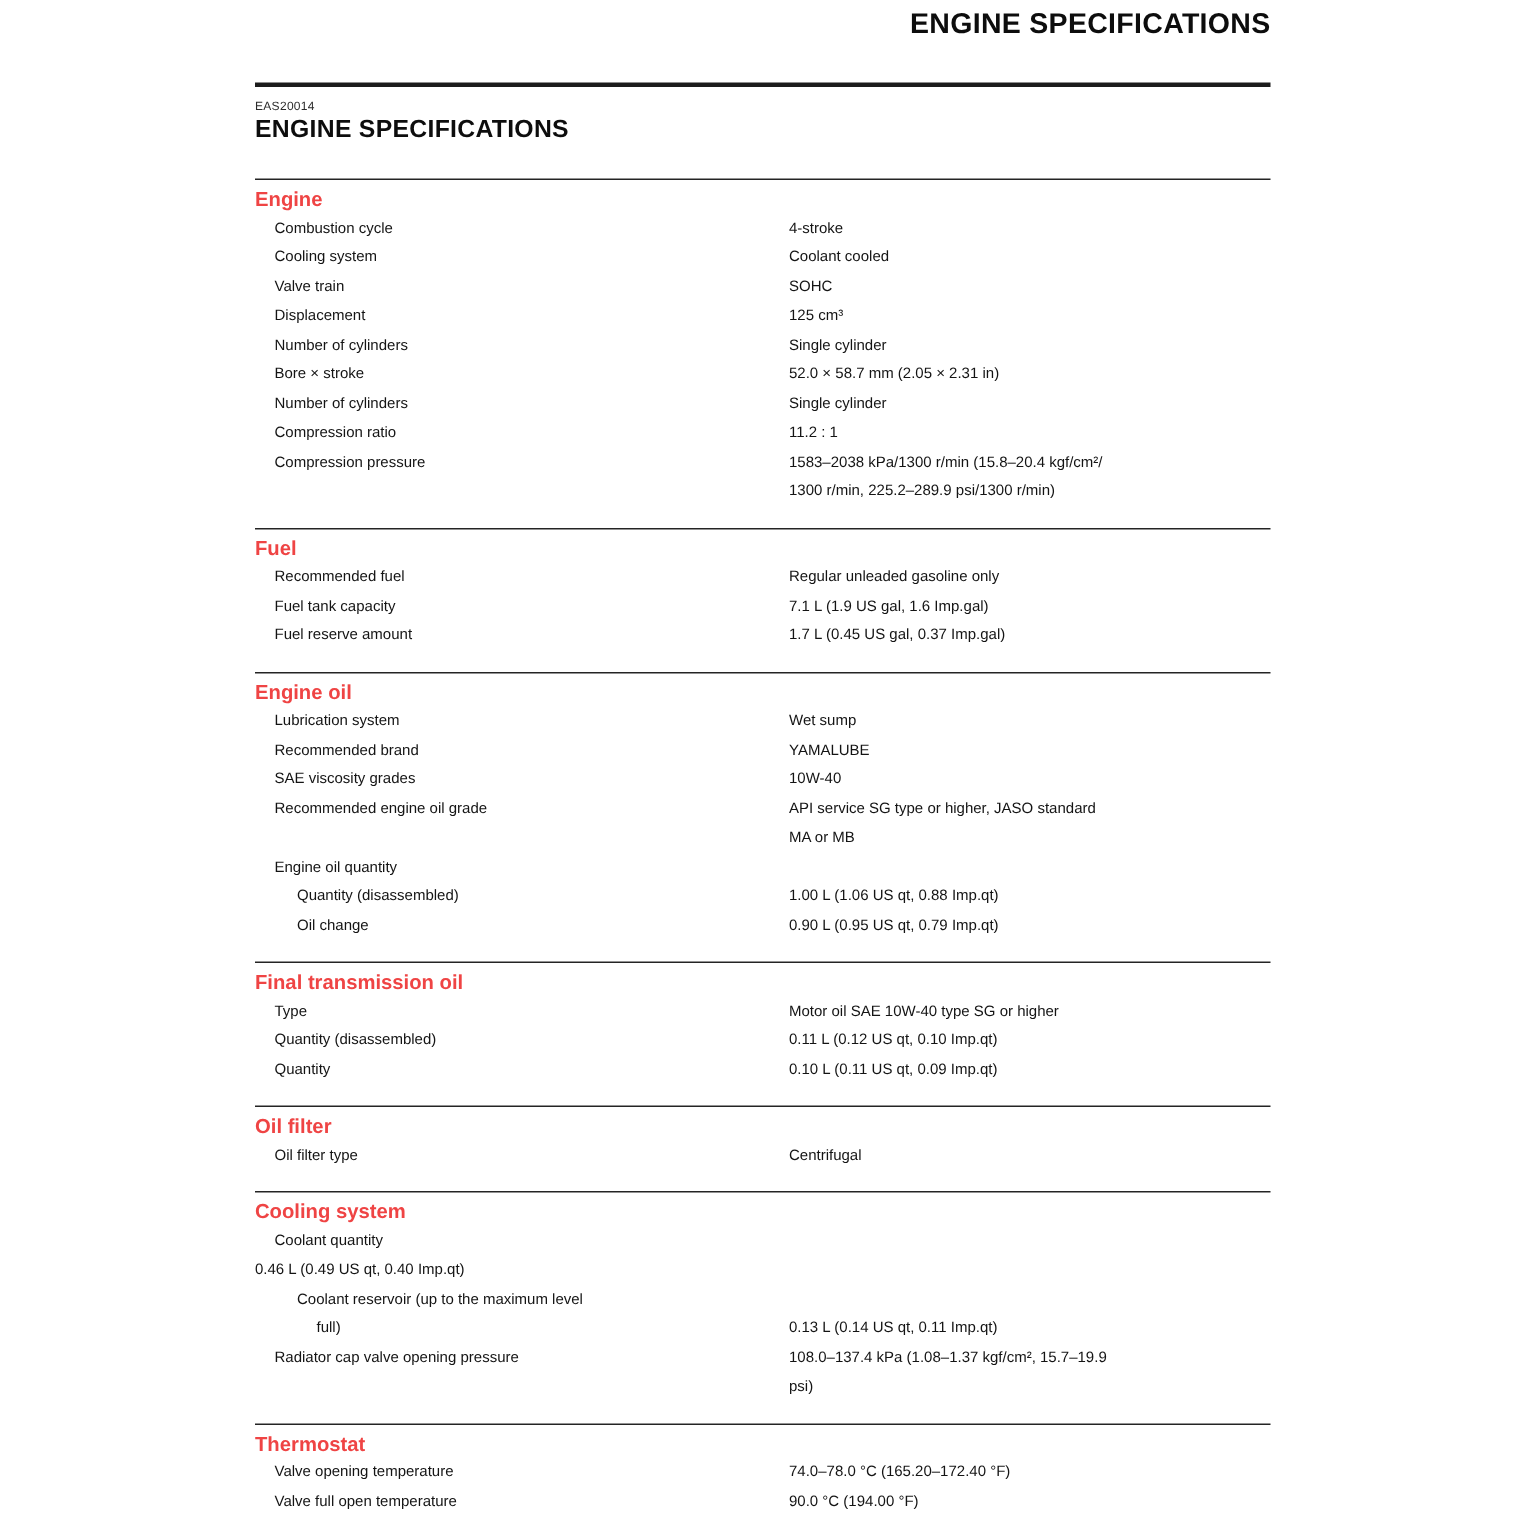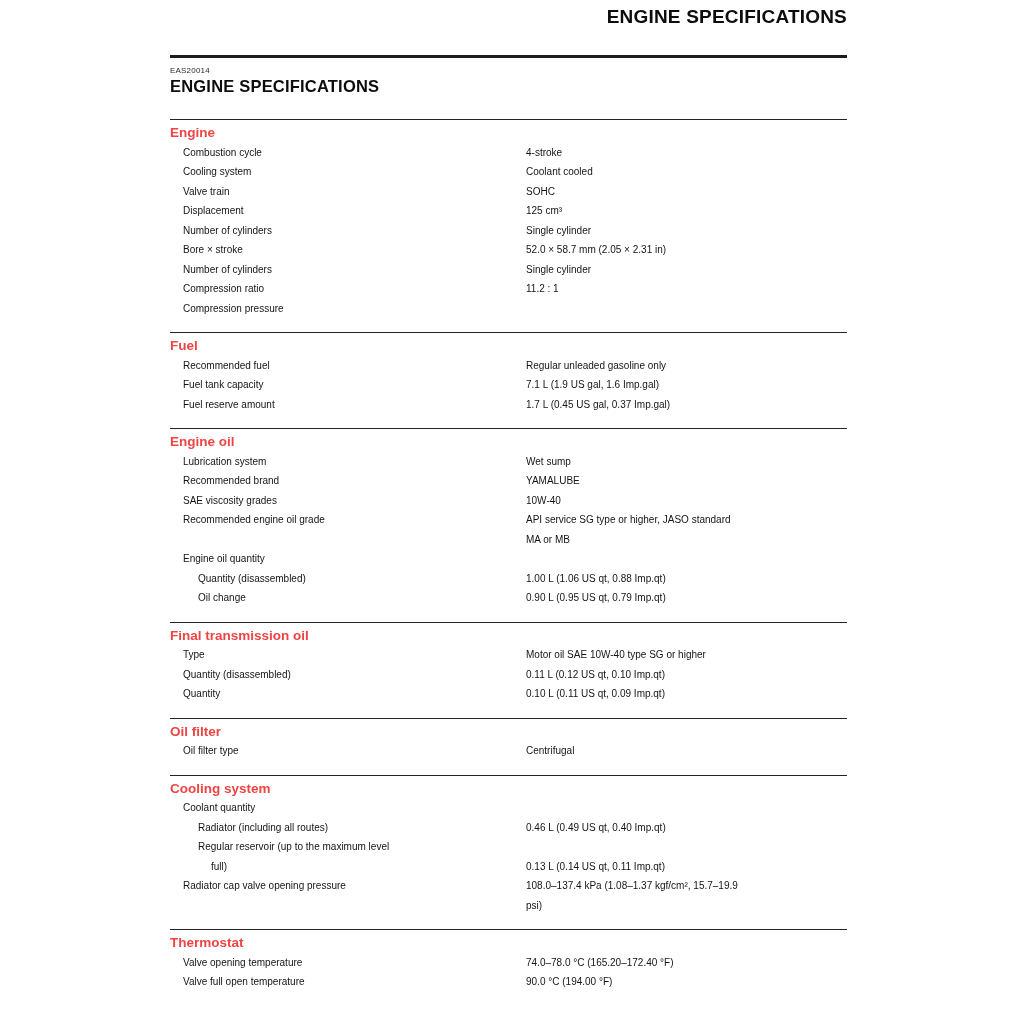--- a/index.html
+++ b/index.html
@@ -173,20 +173,24 @@
               <div>Compression ratio</div>
             </div>
             <div class="val">
               <div>11.2 : 1</div>
             </div>
           </div>
           <div class="row indent1">
             <div class="lab">
               <div>Compression pressure</div>
             </div>
+            <div class="val">
+              <div>1583–2038 kPa/1300 r/min (15.8–20.4 kgf/cm²/</div>
+              <div>1300 r/min, 225.2–289.9 psi/1300 r/min)</div>
+            </div>
           </div>
         </section>
         <section class="spec-section">
           <div class="sec-title">Fuel</div>
           <div class="row indent1">
             <div class="lab">
               <div>Recommended fuel</div>
             </div>
             <div class="val">
               <div>Regular unleaded gasoline only</div>
@@ -311,30 +315,27 @@
           <div class="sec-title">Cooling system</div>
           <div class="row indent1">
             <div class="lab">
               <div>Coolant quantity</div>
             </div>
             <div class="val">
               <div></div>
             </div>
           </div>
           <div class="row indent2">
-            <div class="lab">
-              <div>Radiator (including all routes)</div>
-            </div>
             <div class="val">
               <div>0.46 L (0.49 US qt, 0.40 Imp.qt)</div>
             </div>
           </div>
           <div class="row indent2 vbottom">
             <div class="lab">
-              <div>Regular reservoir (up to the maximum level</div>
+              <div>Coolant reservoir (up to the maximum level</div>
               <div class="hang">full)</div>
             </div>
             <div class="val">
               <div>0.13 L (0.14 US qt, 0.11 Imp.qt)</div>
             </div>
           </div>
           <div class="row indent1">
             <div class="lab">
               <div>Radiator cap valve opening pressure</div>
             </div>

